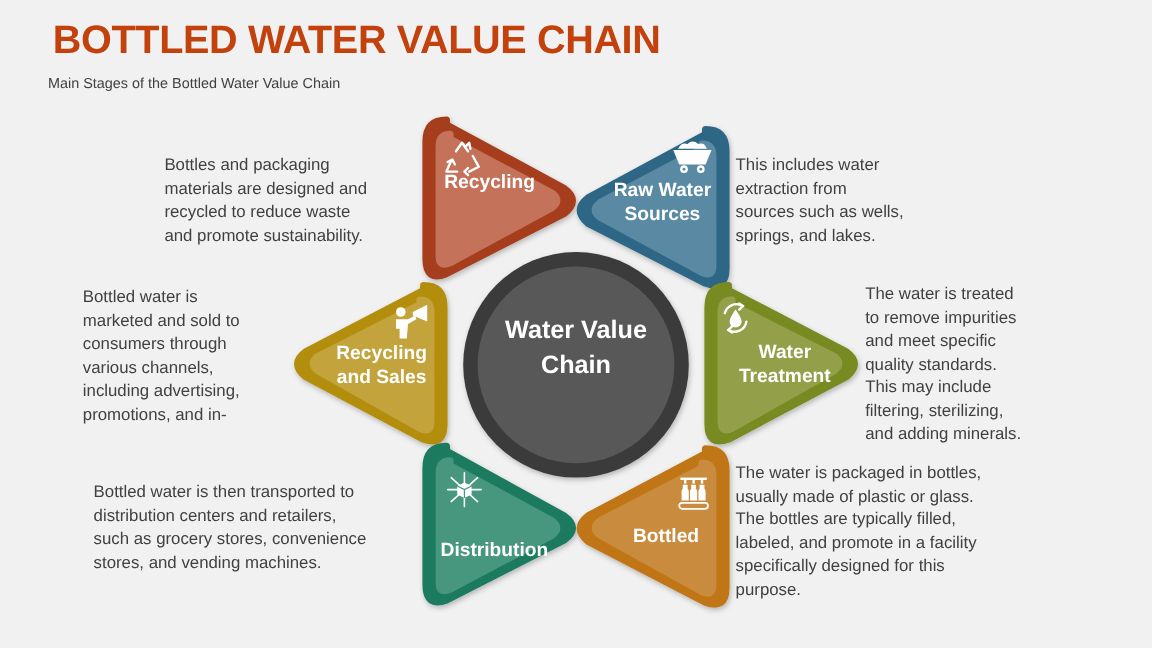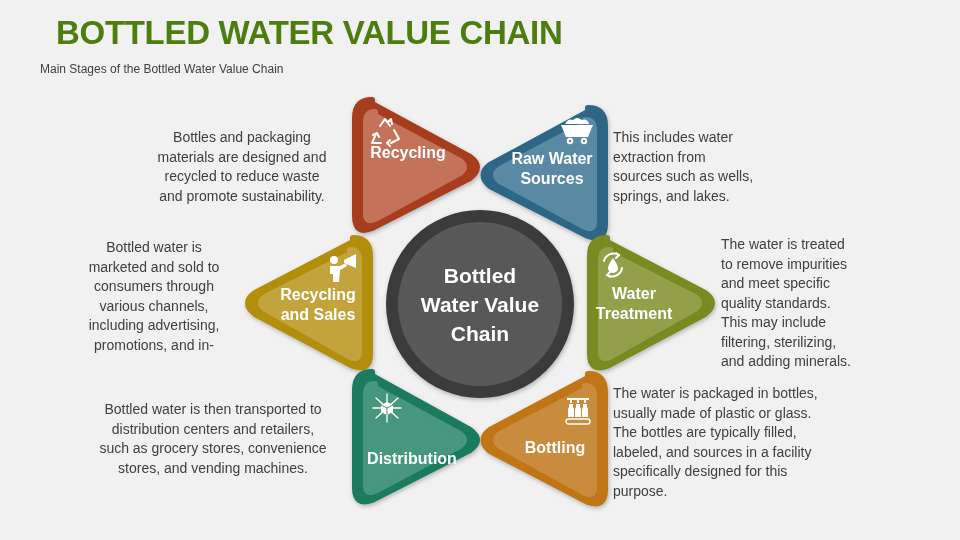--- a/index.html
+++ b/index.html
@@ -1,22 +1,22 @@
 <!DOCTYPE html>
 <html><head>
 <meta charset="utf-8">
 <style>
   * { box-sizing: border-box; margin: 0; padding: 0; }
   html, body { width: 960px; height: 540px; overflow: hidden; }
   body { background: #f1f1f1; font-family: "Liberation Sans", "DejaVu Sans", sans-serif; color: #404040; position: relative; }
-  .title { position: absolute; left: 56px; top: 14px; font-size: 33px; font-weight: bold; color: #4d7c0f; letter-spacing: -0.3px; }
+  .title { position: absolute; left: 44px; top: 14px; font-size: 33px; font-weight: bold; color: #c2410c; letter-spacing: -0.3px; }
   .subtitle { position: absolute; left: 40px; top: 62px; font-size: 12px; color: #404040; }
   svg.diagram { position: absolute; left: 0; top: 0; }
   .desc { position: absolute; font-size: 14px; line-height: 19.5px; color: #404040; }
-  .desc.right { text-align: center; }
+  .desc.right { text-align: left; }
   .desc.left { text-align: left; }
   .stage-label { position: absolute; color: #ffffff; font-weight: bold; font-size: 16px; line-height: 20px; text-align: center; }
   .center-label { position: absolute; color: #ffffff; font-weight: bold; font-size: 21px; line-height: 29px; text-align: center; }
   .icon { position: absolute; }
 </style>
 </head>
 <body>
 
 <div class="title">BOTTLED WATER VALUE CHAIN</div>
 <div class="subtitle">Main Stages of the Bottled Water Value Chain</div>
@@ -128,37 +128,36 @@
   <rect x="1" y="22" width="24" height="5" rx="2.5" fill="none" stroke="#fff" stroke-width="1.4"></rect>
 </svg>
 
 <div class="stage-label" style="left:360px;top:143px;width:96px;">
   <div>Recycling</div>
 </div>
 <div class="stage-label" style="left:500px;top:149px;width:104px;">
   <div>Raw Water</div>
   <div>Sources</div>
 </div>
-<div class="stage-label" style="left:586px;top:284px;width:96px;">
+<div class="stage-label" style="left:606px;top:284px;width:96px;">
   <div>Water</div>
   <div>Treatment</div>
 </div>
 <div class="stage-label" style="left:508px;top:438px;width:94px;">
-  <div>Bottling</div>
+  <div>Bottled</div>
 </div>
 <div class="stage-label" style="left:360px;top:433px;width:104px;margin-top:16px;">
   <div>Distribution</div>
 </div>
 <div class="stage-label" style="left:268px;top:285px;width:100px;">
   <div>Recycling</div>
   <div>and Sales</div>
 </div>
 
 <div class="center-label" style="left:400px;top:261px;width:160px;">
-  <div>Bottled</div>
   <div>Water Value</div>
   <div>Chain</div>
 </div>
 
 <div class="desc right" style="right:613px;top:128px;width:210px;">
   <div>Bottles and packaging</div>
   <div>materials are designed and</div>
   <div>recycled to reduce waste</div>
   <div>and promote sustainability.</div>
 </div>
@@ -174,21 +173,21 @@
   <div>and meet specific</div>
   <div>quality standards.</div>
   <div>This may include</div>
   <div>filtering, sterilizing,</div>
   <div>and adding minerals.</div>
 </div>
 <div class="desc left" style="left:613px;top:384px;width:240px;">
   <div>The water is packaged in bottles,</div>
   <div>usually made of plastic or glass.</div>
   <div>The bottles are typically filled,</div>
-  <div>labeled, and sources in a facility</div>
+  <div>labeled, and promote in a facility</div>
   <div>specifically designed for this</div>
   <div>purpose.</div>
 </div>
 <div class="desc right" style="right:612px;top:400px;width:270px;">
   <div>Bottled water is then transported to</div>
   <div>distribution centers and retailers,</div>
   <div>such as grocery stores, convenience</div>
   <div>stores, and vending machines.</div>
 </div>
 <div class="desc right" style="right:721px;top:238px;width:170px;">

